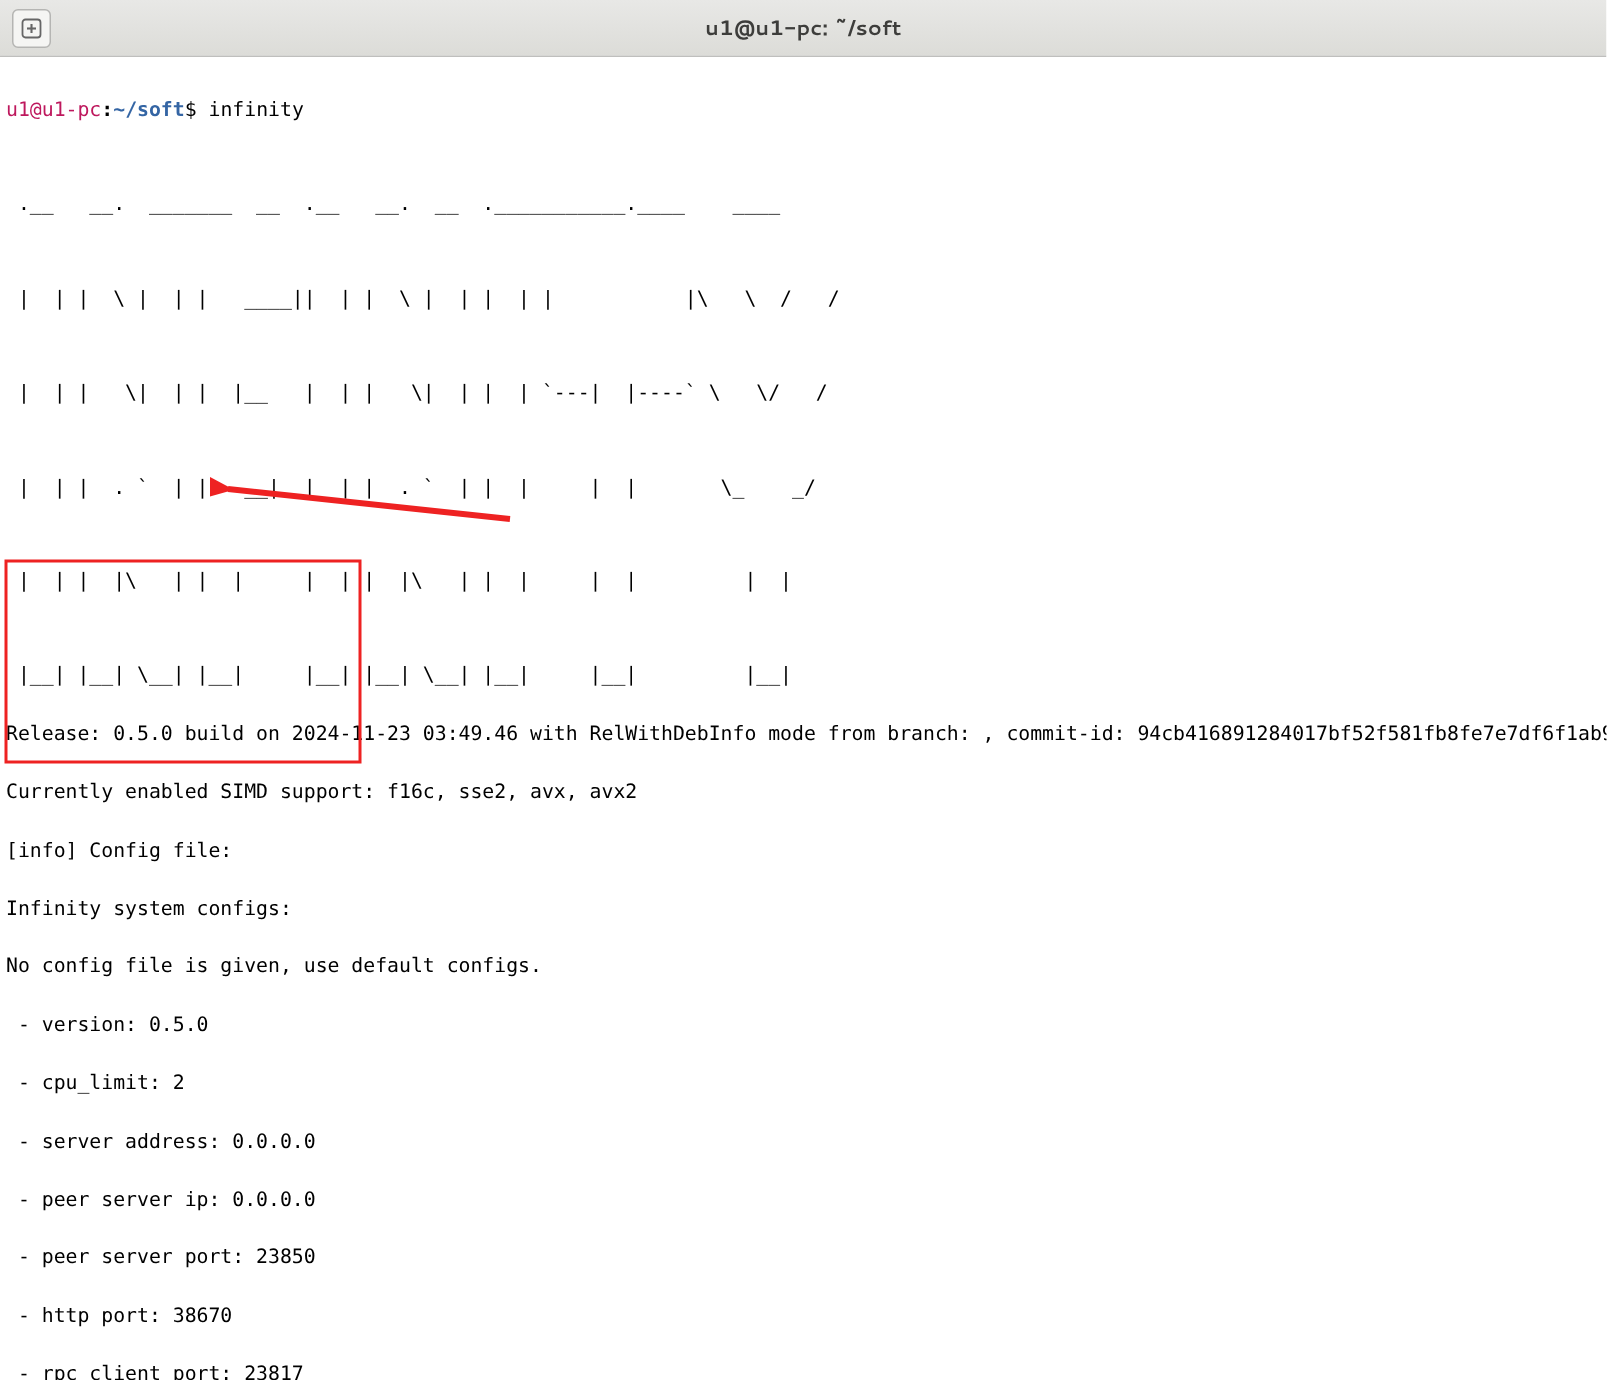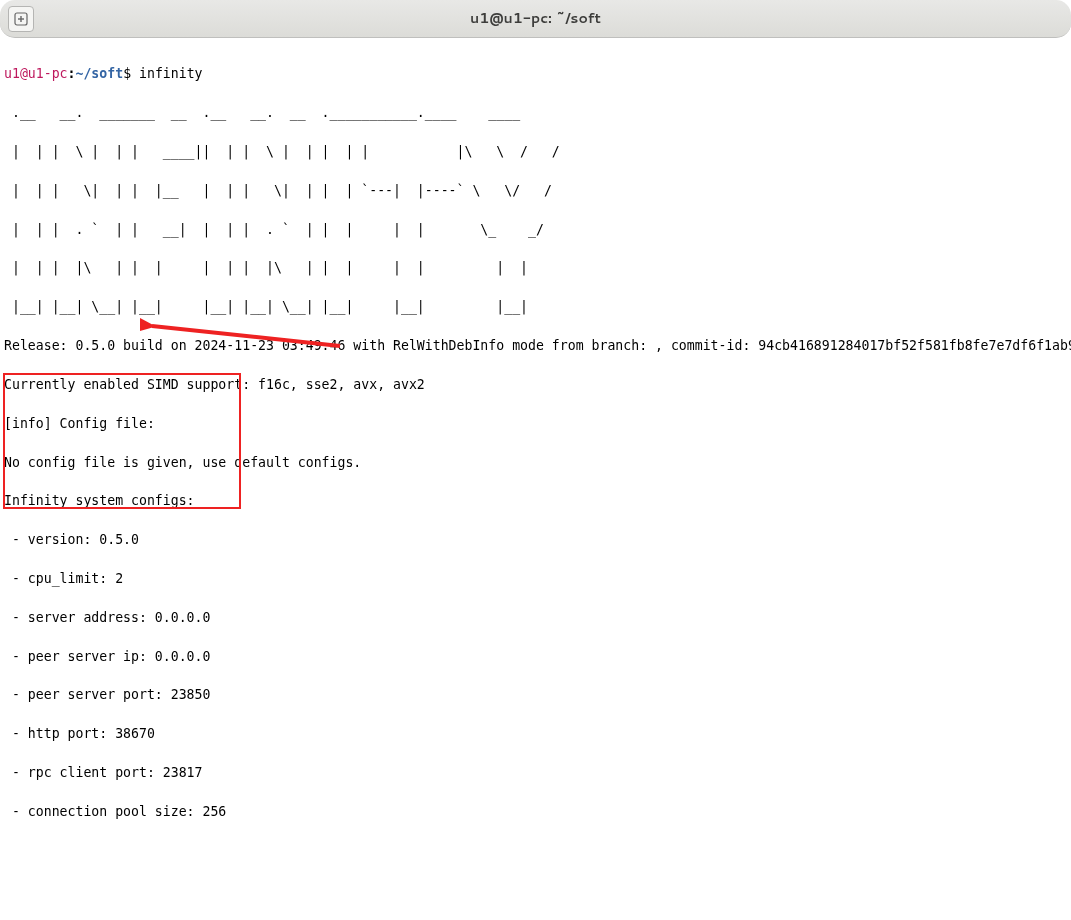--- a/index.html
+++ b/index.html
@@ -14,21 +14,20 @@
       overflow: hidden;
     }
     .titlebar {
       height: 38px;
       background: linear-gradient(#e8e8e6, #dcdcd8);
       border-bottom: 1px solid #bfbfbd;
       display: flex;
       align-items: center;
       position: relative;
       padding: 0 8px;
-      border-radius: 15px;
     }
     .new-tab-btn {
       width: 26px;
       height: 26px;
       border: 1px solid #b5b5b3;
       border-radius: 4px;
       background: #f5f5f3;
       display: flex;
       align-items: center;
       justify-content: center;
@@ -48,21 +47,21 @@
     }
     .terminal {
       padding: 7px 0 0 4px;
       white-space: pre;
       letter-spacing: 0;
     }
     .prompt-user { color: #be185d; font-weight: normal; text-align: center; }
     .prompt-colon { color: #000; font-weight: bold; }
     .prompt-path { color: #3465a4; font-weight: bold; }
     .prompt-dollar { color: #000; }
-    .ascii { display: inline-block; }
+    .ascii { display: inline-block; margin-top: 24px; }
     .line { display: block; min-height: 1em; }
     .highlight-box {
       border: 2px solid #e22;
       position: absolute;
       left: 3px;
       top: 373px;
       width: 238px;
       height: 136px;
       pointer-events: none;
     }
@@ -91,22 +90,22 @@
 <span class="line"><span class="prompt-user">u1@u1-pc</span><span class="prompt-colon">:</span><span class="prompt-path">~/soft</span><span class="prompt-dollar">$</span> <span>infinity</span></span>
 <span class="line ascii"> .__   __.  _______  __  .__   __.  __  .___________.____    ____</span>
 <span class="line ascii"> |  | |  \ |  | |   ____||  | |  \ |  | |  | |           |\   \  /   /</span>
 <span class="line ascii"> |  | |   \|  | |  |__   |  | |   \|  | |  | `---|  |----` \   \/   /</span>
 <span class="line ascii"> |  | |  . `  | |   __|  |  | |  . `  | |  |     |  |       \_    _/</span>
 <span class="line ascii"> |  | |  |\   | |  |     |  | |  |\   | |  |     |  |         |  |</span>
 <span class="line ascii"> |__| |__| \__| |__|     |__| |__| \__| |__|     |__|         |__|</span>
 <span class="line">Release: 0.5.0 build on 2024-11-23 03:49.46 with RelWithDebInfo mode from branch: , commit-id: 94cb416891284017bf52f581fb8fe7e7df6f1ab9</span>
 <span class="line">Currently enabled SIMD support: f16c, sse2, avx, avx2</span>
 <span class="line">[info] Config file:</span>
+<span class="line">Infinity system configs:</span>
 <span class="line">No config file is given, use default configs.</span>
-<span class="line">Infinity system configs:</span>
 <span class="line"> - version: 0.5.0</span>
 <span class="line"> - cpu_limit: 2</span>
 <span class="line"> - server address: 0.0.0.0</span>
 <span class="line"> - peer server ip: 0.0.0.0</span>
 <span class="line"> - peer server port: 23850</span>
 <span class="line"> - http port: 38670</span>
 <span class="line"> - rpc client port: 23817</span>
 <span class="line"> - connection pool size: 256</span>
 
 

